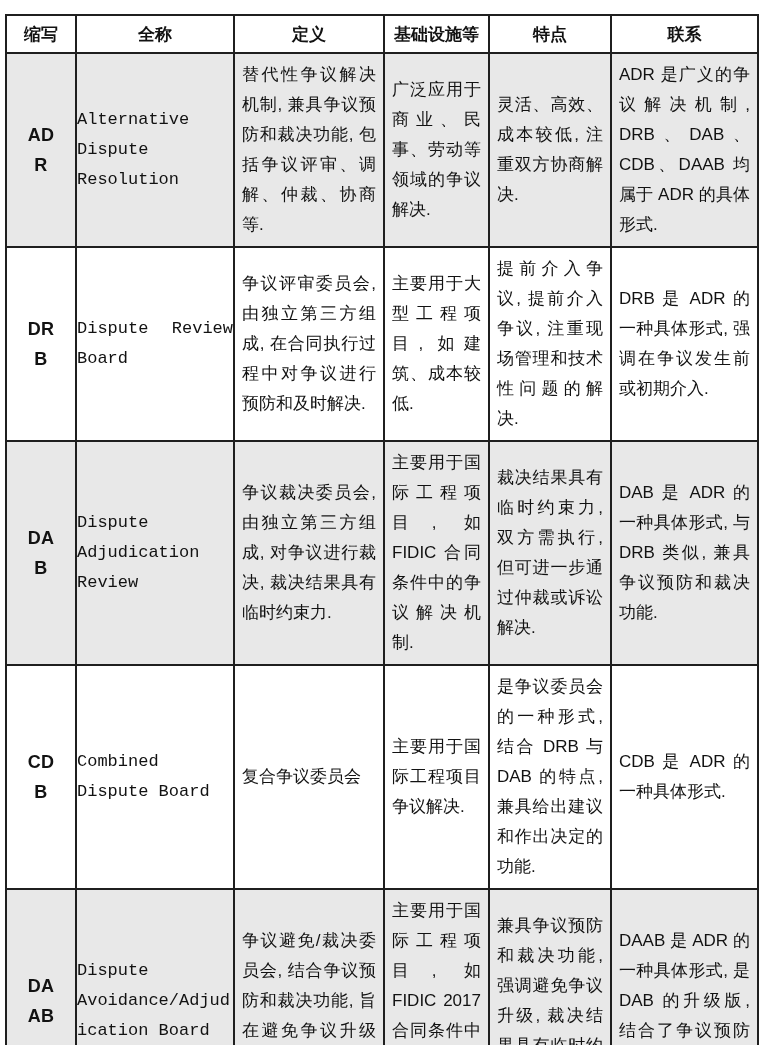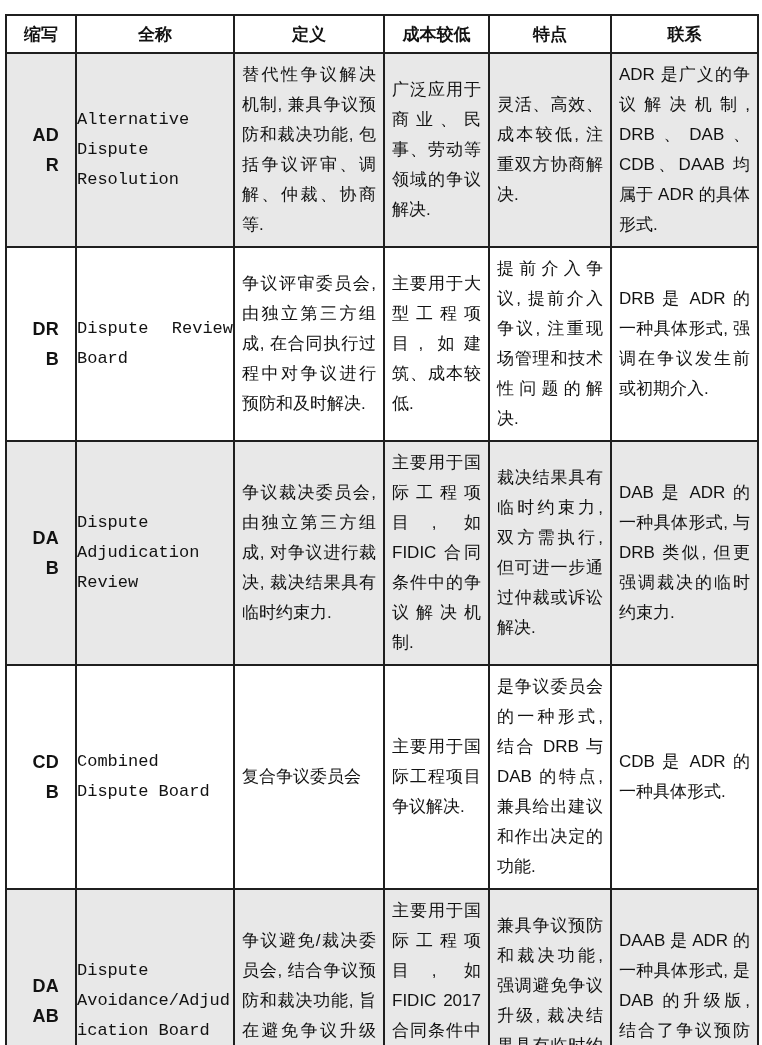--- a/index.html
+++ b/index.html
@@ -45,21 +45,21 @@
   table.cmp td{
     font-size:17px;
     line-height:30px;
     padding:6px 7px;
     text-align:justify;
     text-justify:inter-character;
     overflow-wrap:break-word;
     word-break:break-word;
   }
   table.cmp td.abbr{
-    text-align:right;
+    text-align:center;
     font-weight:bold;
     font-size:18px;
     padding:0 16px;
     letter-spacing:0.3px;
   }
   table.cmp td.latin{
     padding:6px 0;
     font-family:Liberation Mono, monospace;
   }
   tbody tr:nth-child(odd){ background:var(--stripe); }
@@ -81,21 +81,21 @@
       <col style="width:150px">
       <col style="width:105px">
       <col style="width:122px">
       <col style="width:147px">
     </colgroup>
     <thead>
       <tr>
           <th>缩写</th>
           <th>全称</th>
           <th>定义</th>
-          <th>成本较低</th>
+          <th>基础设施等</th>
           <th>特点</th>
           <th>联系</th>
         </tr>
     </thead>
     <tbody>
         <tr>
           <td class="abbr">ADR</td>
           <td class="latin">Alternative Dispute Resolution</td>
           <td>替代性争议解决机制, 兼具争议预防和裁决功能, 包括争议评审、调解、仲裁、协商等.</td>
           <td>广泛应用于商业、民事、劳动等领域的争议解决.</td>
@@ -109,21 +109,21 @@
           <td>主要用于大型工程项目, 如建筑、成本较低.</td>
           <td>提前介入争议, 提前介入争议, 注重现场管理和技术性问题的解决.</td>
           <td>DRB 是 ADR 的一种具体形式, 强调在争议发生前或初期介入.</td>
         </tr>
         <tr>
           <td class="abbr">DAB</td>
           <td class="latin">Dispute Adjudication Review</td>
           <td>争议裁决委员会, 由独立第三方组成, 对争议进行裁决, 裁决结果具有临时约束力.</td>
           <td>主要用于国际工程项目, 如 FIDIC 合同条件中的争议解决机制.</td>
           <td>裁决结果具有临时约束力, 双方需执行, 但可进一步通过仲裁或诉讼解决.</td>
-          <td>DAB 是 ADR 的一种具体形式, 与 DRB 类似, 但更强调裁决的临时约束力.</td>
+          <td>DAB 是 ADR 的一种具体形式, 与 DRB 类似, 兼具争议预防和裁决功能.</td>
         </tr>
         <tr>
           <td class="abbr">CDB</td>
           <td class="latin">Combined Dispute Board</td>
           <td>复合争议委员会</td>
           <td>主要用于国际工程项目争议解决.</td>
           <td>是争议委员会的一种形式, 结合 DRB 与 DAB 的特点, 兼具给出建议和作出决定的功能.</td>
           <td>CDB 是 ADR 的一种具体形式.</td>
         </tr>
         <tr>

